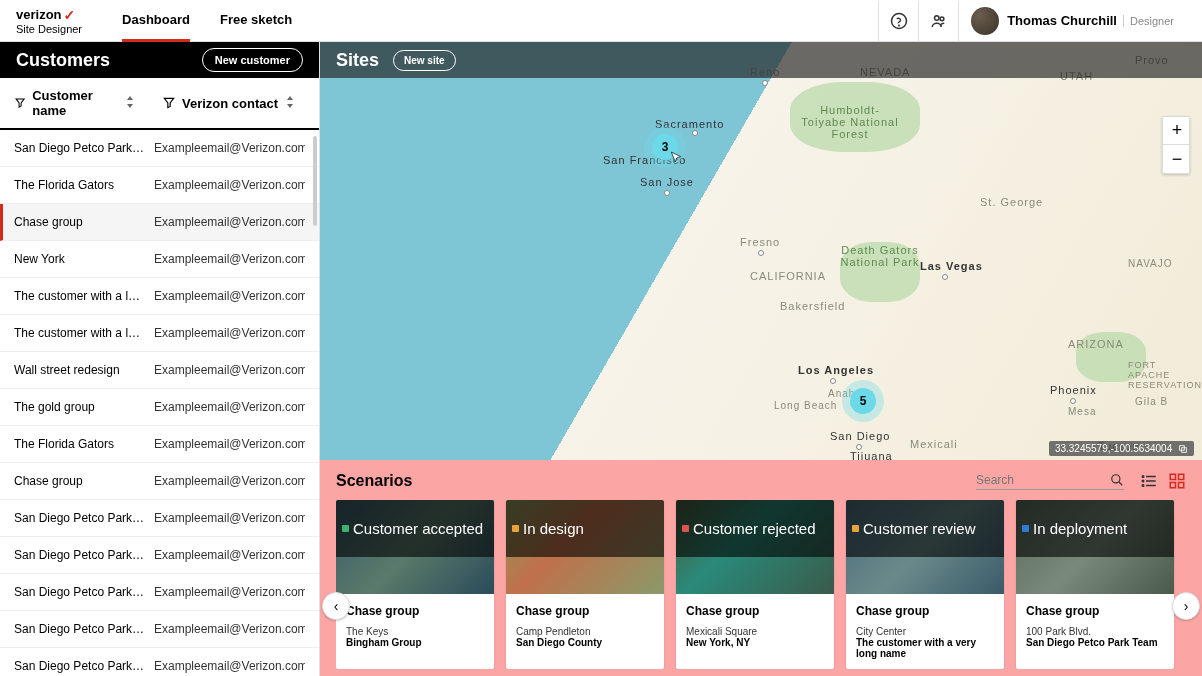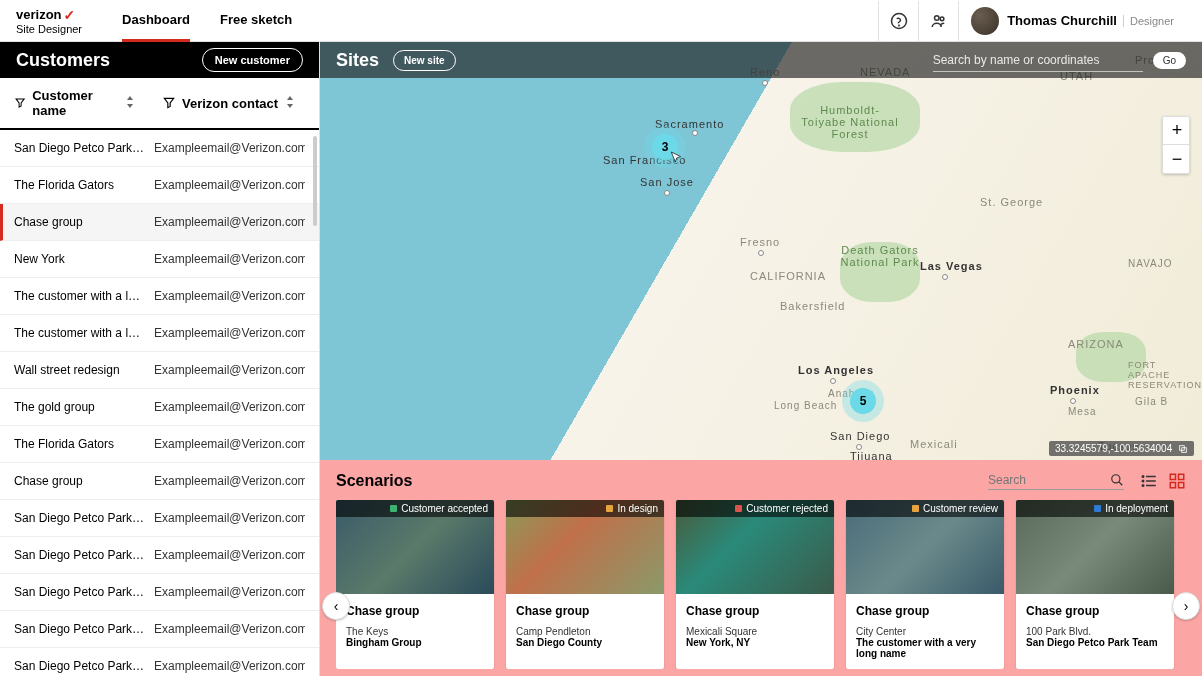--- a/index.html
+++ b/index.html
@@ -59,29 +59,29 @@
 .zoom-controls { position: absolute; right: 12px; top: 74px; background: #fff; border: 1px solid #ddd; border-radius: 2px; box-shadow: 0 1px 3px rgba(0,0,0,0.2); width: 28px; z-index: 6; }
 .zoom-btn { width: 28px; height: 28px; display:flex; align-items:center; justify-content:center; font-size: 18px; cursor:pointer; }
 .zoom-btn:first-child { border-bottom: 1px solid #ddd; }
 .coords-badge { position: absolute; bottom: 4px; right: 8px; background: rgba(80,80,80,0.8); color: #fff; font-size: 10px; padding: 2px 6px; border-radius: 2px; }
 .cursor-icon { position:absolute; width:16px; height:16px; }
 
 
 .scenarios { flex: 1; background: #fca5a5; padding: 12px 16px 0 16px; position:relative; }
 .scenarios-head { display:flex; align-items:center; margin-bottom: 10px; }
 .scenarios-title { font-size: 16px; font-weight: bold; }
-.scenarios-search { margin-left:auto; display:flex; align-items:center; gap:12px; border-bottom:1px solid #999; padding-bottom:2px; }
+.scenarios-search { margin-left:auto; display:flex; align-items:center; gap:24px; border-bottom:1px solid #999; padding-bottom:2px; }
 .scenarios-search input { border:none; background:transparent; font-size:12px; width:110px; outline:none; }
 .view-icons { display:flex; gap:10px; margin-left:16px; }
 .view-icon { cursor:pointer; }
 .cards { display:flex; gap:12px; overflow:hidden; }
 .card { width: 158px; background:#fff; border-radius:2px; overflow:hidden; box-shadow:0 1px 2px rgba(0,0,0,0.15); cursor:pointer; }
 .card:first-child { width: 158px; }
 .card-img { height: 94px; position:relative; }
-.status-bar { position:absolute; top:0; left:0; right:0; background:rgba(0,0,0,0.6); font-size:10px; color:#fff; padding:3px 6px; display:flex; align-items:center; gap:4px;justify-content:flex-end; }
+.status-bar { position:absolute; top:0; left:0; right:0; background:rgba(0,0,0,0.6); font-size:15px; color:#fff; padding:20px 6px; display:flex; align-items:center; gap:4px; }
 .status-dot { width:7px; height:7px; border-radius:1px; display:inline-block; }
 .card-body { padding: 10px; }
 .card-title { font-size:12px; font-weight:bold; margin-bottom:8px; }
 .card-sub1 { font-size:10px; color:#333; }
 .card-sub2 { font-size:10px; font-weight:bold; color:#000; }
 .nav-arrow { position:absolute; width:28px; height:28px; background:#fff; border:1px solid #ddd; border-radius:50%; display:flex; align-items:center; justify-content:center; cursor:pointer; top: 132px; box-shadow:0 1px 2px rgba(0,0,0,0.2); font-size:14px; }
 .nav-arrow.left { left:2px; }
 .nav-arrow.right { right:2px; }
 </style>
 </head>
@@ -216,24 +216,20 @@
           <div class="customer-name">San Diego Petco Park team</div>
           <div class="customer-email">Exampleemail@Verizon.com</div>
         </div>
       </div>
   </div>
 
   <div class="content">
     <div class="map-header">
       <div class="map-title">Sites</div>
       <button class="new-site-btn">New site</button>
-      <div class="search-bar">
-        <input class="search-input" placeholder="Search by name or coordinates" style="">
-        <button class="go-btn">Go</button>
-      </div>
     </div>
 
     <div class="map">
       <div class="forest" style="left:470px; top:40px; width:130px; height:70px; border-radius:40%;"></div>
       <div class="forest" style="left:756px; top:290px; width:70px; height:50px; border-radius:40%;"></div>
       <div class="forest" style="left:520px; top:200px; width:80px; height:60px; border-radius:40%;"></div>
       <svg class="roads">
         <path d="M300,120 Q500,160 640,240 Q720,300 760,380" stroke="#f2c94c" stroke-width="3" fill="none"></path>
         <path d="M430,40 Q520,150 600,240 Q680,320 780,360" stroke="#f2c94c" stroke-width="3" fill="none"></path>
         <path d="M620,230 L880,410" stroke="#f2c94c" stroke-width="2" fill="none"></path>
@@ -262,21 +258,21 @@
       <div class="map-label" style="left:478px; top:322px; color:#333; font-weight:bold;">Los Angeles</div>
       <div class="city-dot" style="left:510px; top:336px;"></div>
       <div class="map-label" style="left:508px; top:346px; font-size:10px;">Anaheim</div>
       <div class="map-label" style="left:454px; top:358px; font-size:10px;">Long Beach</div>
       <div class="map-label" style="left:510px; top:388px; color:#333;">San Diego</div>
       <div class="city-dot" style="left:536px; top:402px;"></div>
       <div class="map-label" style="left:530px; top:408px; color:#333;">Tijuana</div>
       <div class="map-label" style="left:590px; top:396px;">Mexicali</div>
       <div class="map-label big" style="left:748px; top:296px;">ARIZONA</div>
       <div class="map-label" style="left:808px; top:216px; font-size:10px;">NAVAJO</div>
-      <div class="map-label" style="left:730px; top:342px; color:#333; font-weight:bold;">Phoenix</div>
+      <div class="map-label" style="left:730px; top:342px; color:#333; font-weight:normal;">Phoenix</div>
       <div class="city-dot" style="left:750px; top:356px;"></div>
       <div class="map-label" style="left:748px; top:364px; font-size:10px;">Mesa</div>
       <div class="map-label" style="left:815px; top:354px; font-size:10px;">Gila B</div>
       <div class="map-label" style="left:778px; top:398px; color:#333;">Tucson</div>
       <div class="map-label" style="left:808px; top:318px; font-size:9px; width:70px;">FORT APACHE RESERVATION</div>
 
       <div class="cluster" style="left:332px; top:92px;">3</div>
       <div class="cluster" style="left:530px; top:346px;">5</div>
       <svg class="cursor-icon" style="left:348px; top:108px;" viewBox="0 0 24 24">
           <path d="M5 3l14 7-6 2-2 6z" fill="#fff" stroke="#000"></path>

